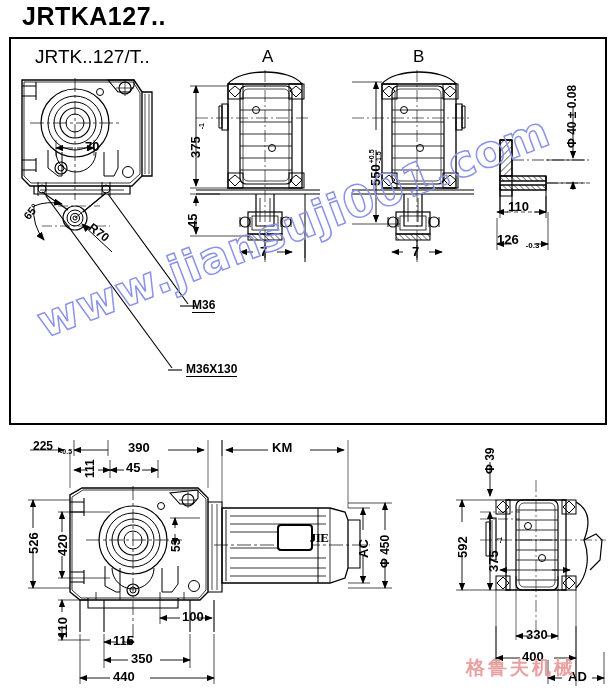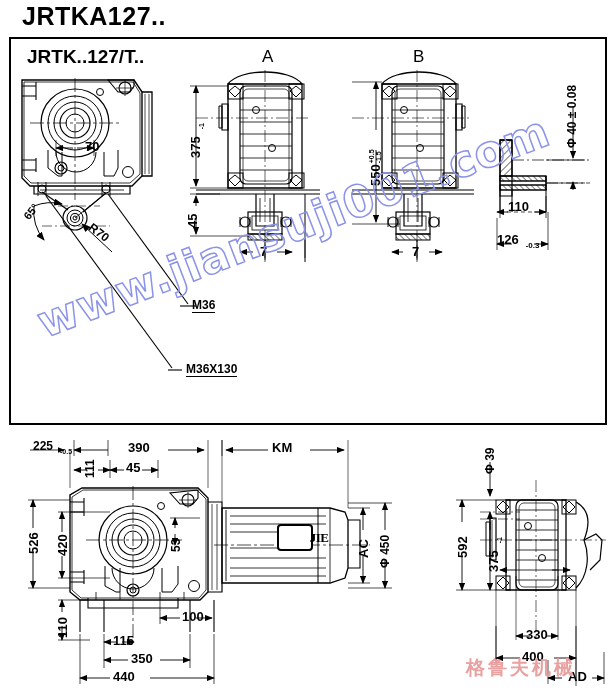--- a/index.html
+++ b/index.html
@@ -15,22 +15,22 @@
     font-size:25px;font-weight:bold;letter-spacing:0.5px;
     font-family:"Liberation Sans",sans-serif;
   }
 
   
   .panel{
     position:absolute;left:9px;top:37px;width:598px;height:388px;
     border:2px solid #000;box-sizing:border-box;background:transparent;
   }
   .panel-title{
-    position:absolute;left:27px;top:46px;
-    font-size:19px;font-weight:bold;letter-spacing:0px;
+    position:absolute;left:35px;top:46px;
+    font-size:19px;font-weight:normal;letter-spacing:0px;
   }
   .view-letter{
     position:absolute;font-size:17px;font-weight:normal;
   }
   .vl-a{left:262px;top:47px;}
   .vl-b{left:413px;top:47px;}
 
   
   .lbl{
     position:absolute;font-size:11px;font-weight:bold;white-space:nowrap;

